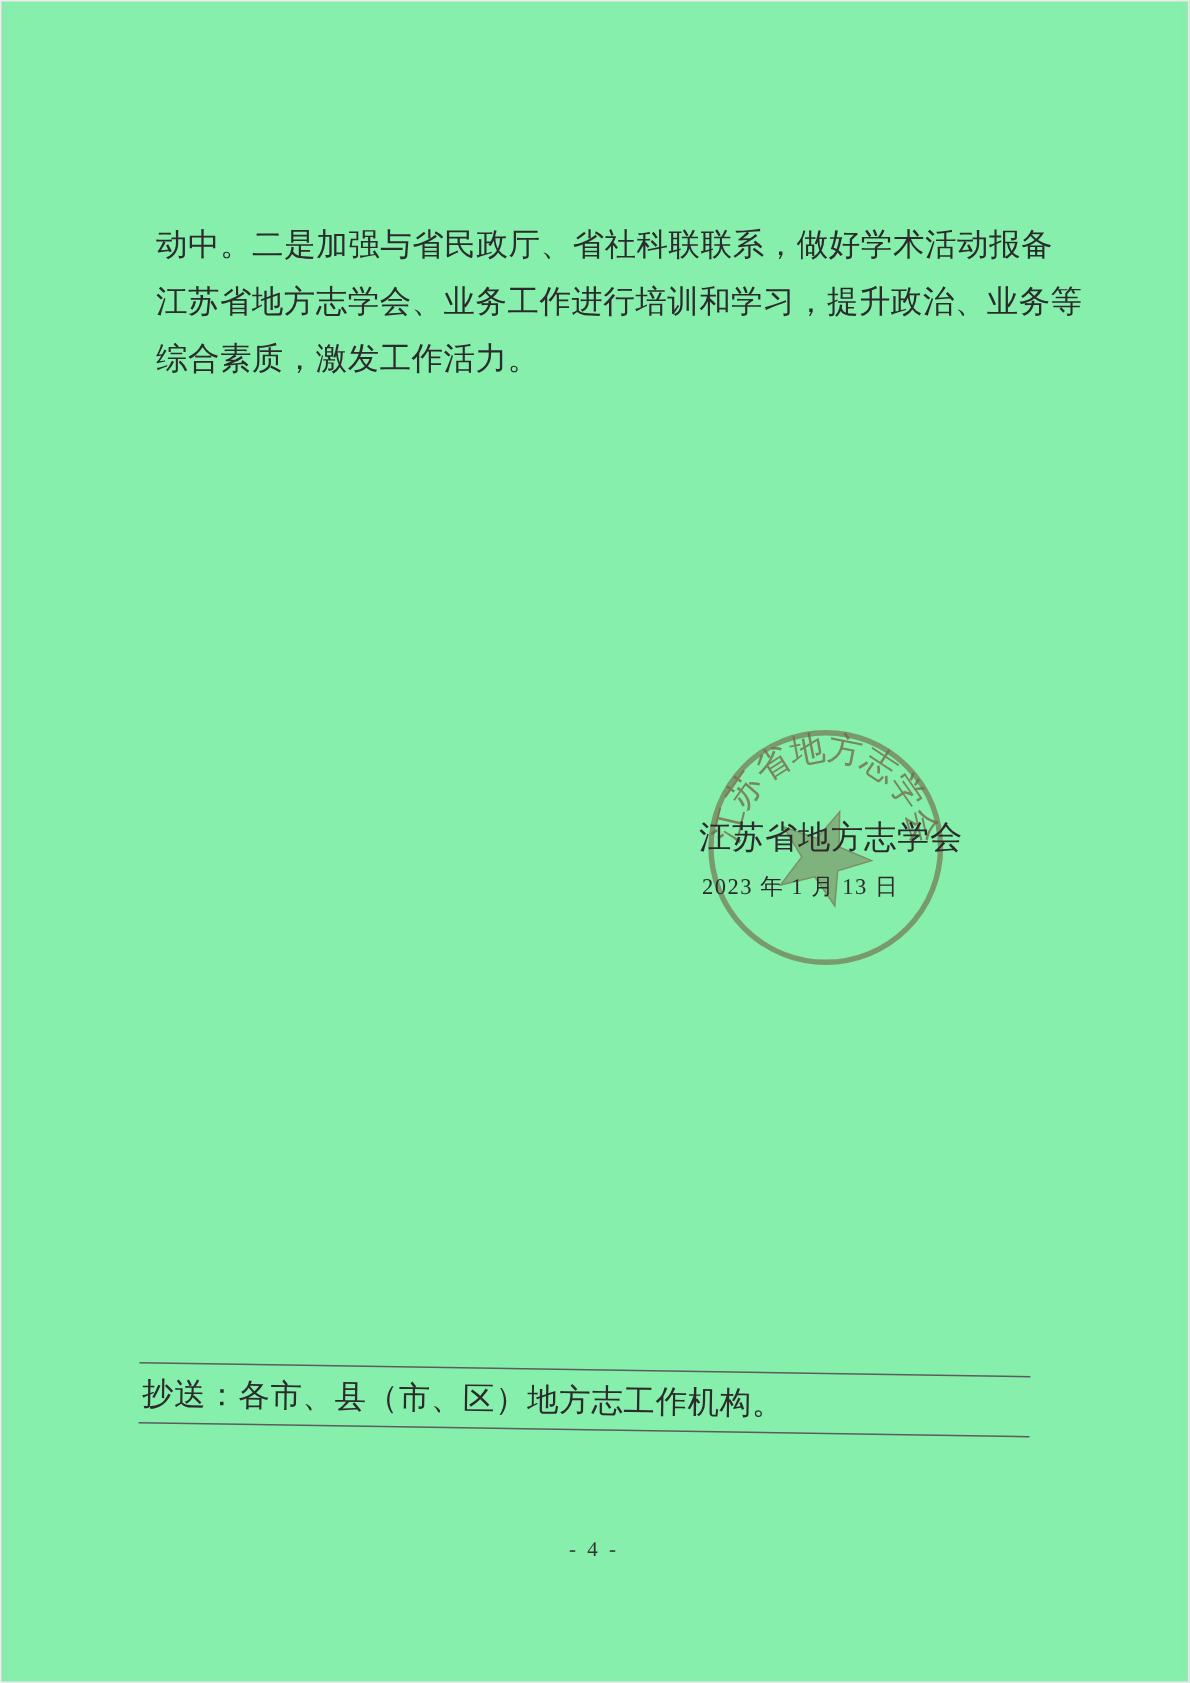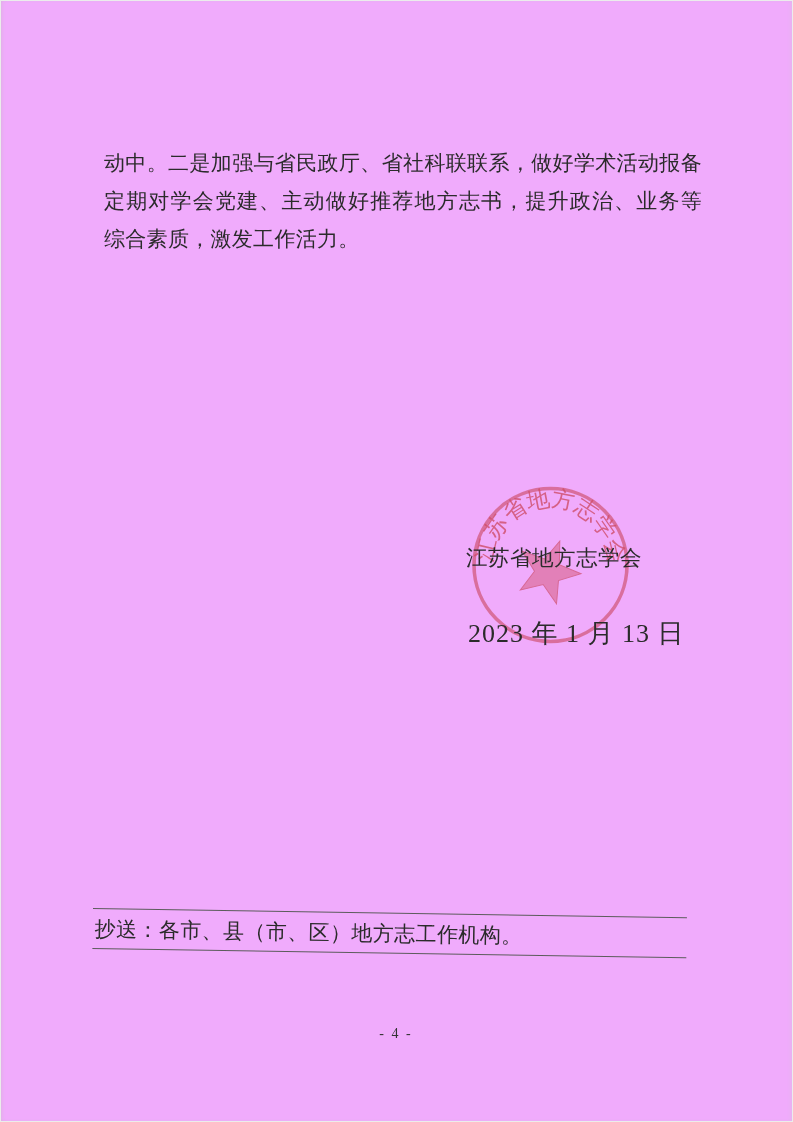--- a/index.html
+++ b/index.html
@@ -1,20 +1,20 @@
 <!DOCTYPE html>
 <html><head>
 <meta charset="utf-8">
 <style>
   html,body{margin:0;padding:0;background:#e8e8e8;}
   .page{
     position:relative;
     width:793px;height:1122px;
     margin:0 auto;
-    background:#f0abfc;
+    background:#86efac;
     box-shadow:inset 0 0 0 1px #ececec, inset 3px 0 6px -4px #bbb, inset -3px 0 6px -4px #ccc;
     overflow:hidden;
     font-family:"Liberation Serif","DejaVu Serif",serif;
     color:#2b2b2b;
   }
   .body-block{
     position:absolute;left:104px;top:144px;width:598px;
     font-size:21px;line-height:38px;
     letter-spacing:0.3px;
   }
@@ -28,23 +28,22 @@
     text-align:center;
     text-align-last:left;
   }
   .sig-org{
     position:absolute;left:466px;top:543px;
     font-size:21.5px;letter-spacing:0.5px;white-space:nowrap;
     z-index:3;
   }
   .sig-date{
     position:absolute;left:468px;top:582px;
-    font-size:26px;letter-spacing:1px;white-space:nowrap;
+    font-size:15px;letter-spacing:1px;white-space:nowrap;
     z-index:3;
-    margin-top:34px;
   }
   .seal{
     position:absolute;left:469px;top:484px;width:164px;height:164px;
     z-index:2;
     mix-blend-mode:multiply;
     filter:blur(0.4px);
     opacity:0.88;
   }
   .footer-cc{
     position:absolute;left:93px;top:908px;width:594px;
@@ -70,21 +69,21 @@
     font-family:"Liberation Serif","DejaVu Serif",serif;
   }
 </style>
 </head>
 <body>
 
 <div class="page">
 
   <div class="body-block">
     <div class="body-line">动中。二是加强与省民政厅、省社科联联系，做好学术活动报备</div>
-    <div class="body-line">定期对学会党建、主动做好推荐地方志书，提升政治、业务等</div>
+    <div class="body-line">江苏省地方志学会、业务工作进行培训和学习，提升政治、业务等</div>
     <div class="body-line last">综合素质，激发工作活力。</div>
   </div>
 
   <svg class="seal" viewBox="0 0 164 164" xmlns="http://www.w3.org/2000/svg">
     <defs>
       <path id="sealArc" d="M 23.0 81 A 58.5 58.5 0 0 1 140.0 81" fill="none"></path>
     </defs>
 
     <circle cx="81.5" cy="81" r="76.5" fill="none" stroke="#d4574f" stroke-width="3.6" opacity="0.62"></circle>
 

